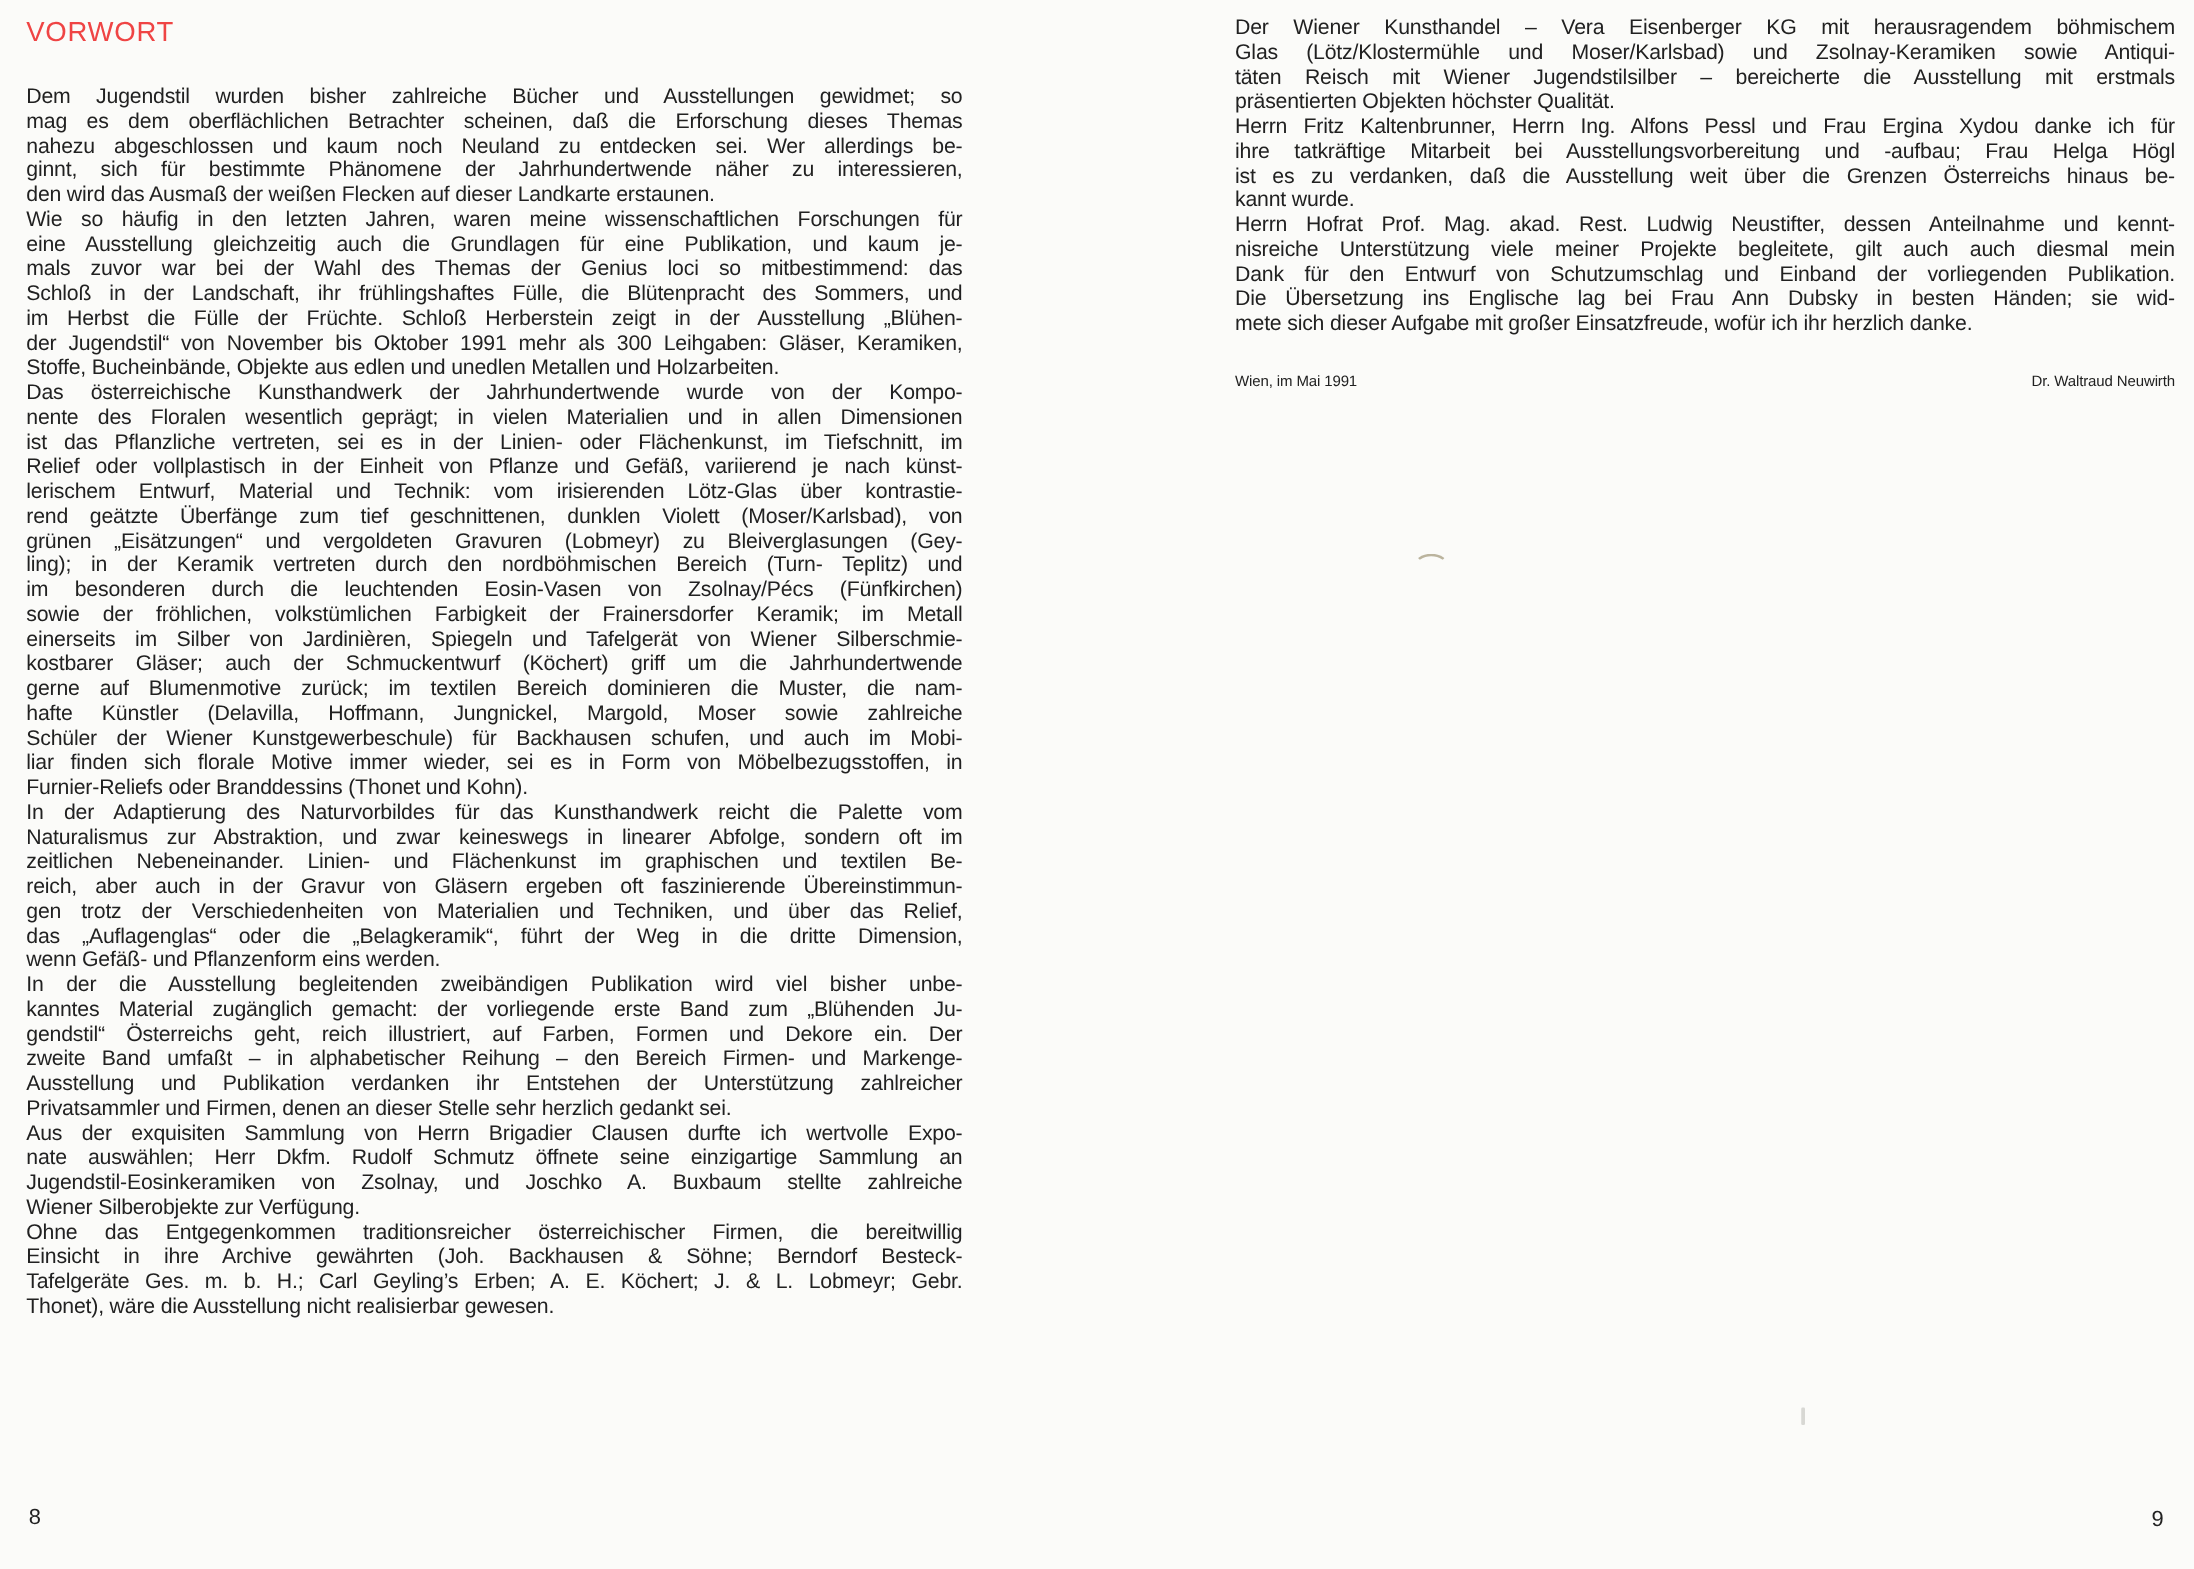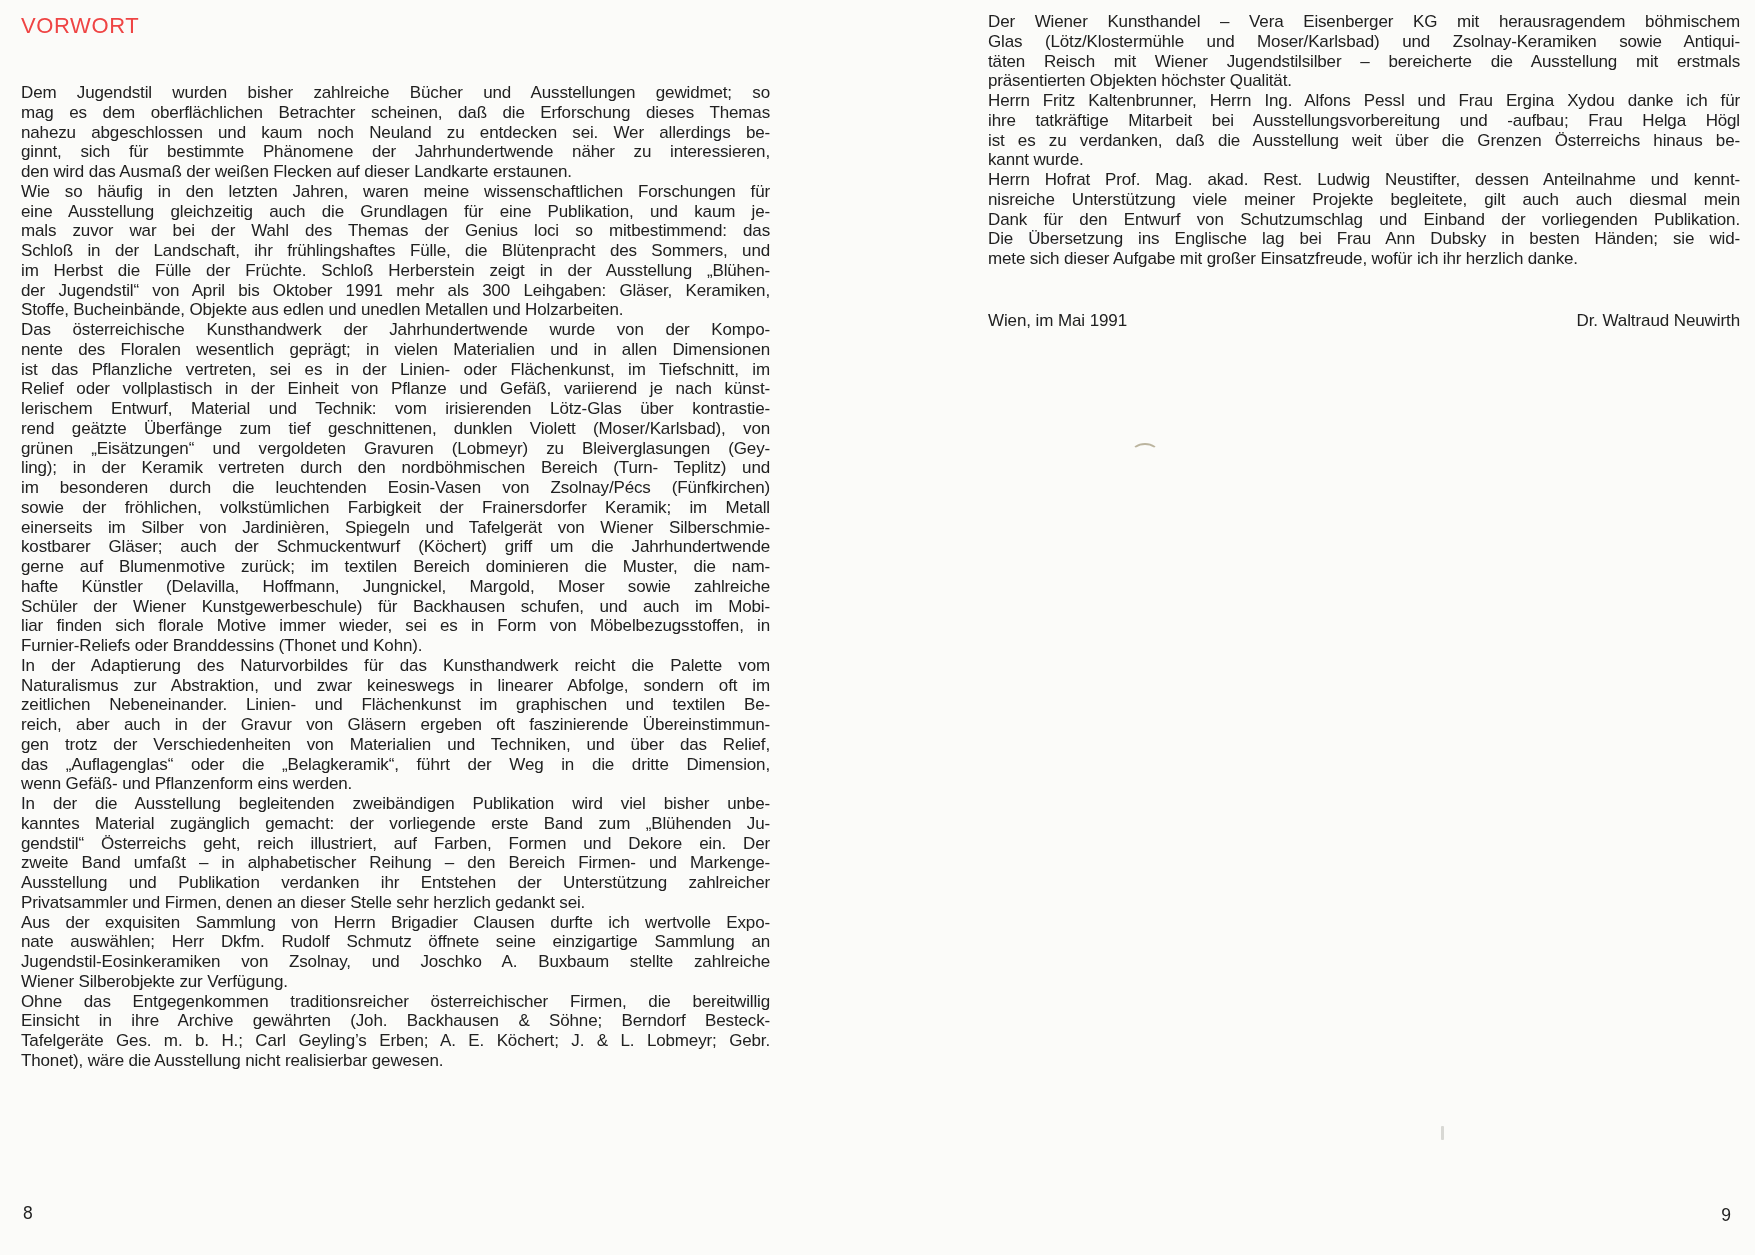--- a/index.html
+++ b/index.html
@@ -29,37 +29,37 @@
     width: 752px;
   }
   .title {
     margin: 0;
     font-size: 22px;
     font-weight: 400;
     letter-spacing: 0.6px;
     color: #ef4444;
   }
   .page-left .body {
-    margin-top: 44px;
+    margin-top: 28px;
   }
   .line {
     font-size: 17px;
     line-height: 19.75px;
     letter-spacing: -0.15px;
     text-align: left;
   }
   .line.just {
     text-align: justify;
     text-align-last: justify;
   }
   .sigrow {
-    margin-top: 42px;
+    margin-top: 29px;
     display: flex;
     justify-content: space-between;
-    font-size: 17px;
+    font-size: 12px;
     letter-spacing: -0.1px;
   }
   .pagenum {
     position: absolute;
     font-size: 17.5px;
     color: #222;
   }
   .pagenum-left {
     left: 23px;
     top: 1203px;
@@ -102,21 +102,21 @@
         <div class="line just">Dem Jugendstil wurden bisher zahlreiche Bücher und Ausstellungen gewidmet; so</div>
         <div class="line just">mag es dem oberflächlichen Betrachter scheinen, daß die Erforschung dieses Themas</div>
         <div class="line just">nahezu abgeschlossen und kaum noch Neuland zu entdecken sei. Wer allerdings be-</div>
         <div class="line just">ginnt, sich für bestimmte Phänomene der Jahrhundertwende näher zu interessieren,</div>
         <div class="line">den wird das Ausmaß der weißen Flecken auf dieser Landkarte erstaunen.</div>
         <div class="line just">Wie so häufig in den letzten Jahren, waren meine wissenschaftlichen Forschungen für</div>
         <div class="line just">eine Ausstellung gleichzeitig auch die Grundlagen für eine Publikation, und kaum je-</div>
         <div class="line just">mals zuvor war bei der Wahl des Themas der Genius loci so mitbestimmend: das</div>
         <div class="line just">Schloß in der Landschaft, ihr frühlingshaftes Fülle, die Blütenpracht des Sommers, und</div>
         <div class="line just">im Herbst die Fülle der Früchte. Schloß Herberstein zeigt in der Ausstellung „Blühen-</div>
-        <div class="line just">der Jugendstil“ von April bis Oktober 1991 mehr als 300 Leihgaben: Gläser, Keramiken,</div>
+        <div class="line just">der Jugendstil“ von November bis Oktober 1991 mehr als 300 Leihgaben: Gläser, Keramiken,</div>
         <div class="line">Stoffe, Bucheinbände, Objekte aus edlen und unedlen Metallen und Holzarbeiten.</div>
         <div class="line just">Das österreichische Kunsthandwerk der Jahrhundertwende wurde von der Kompo-</div>
         <div class="line just">nente des Floralen wesentlich geprägt; in vielen Materialien und in allen Dimensionen</div>
         <div class="line just">ist das Pflanzliche vertreten, sei es in der Linien- oder Flächenkunst, im Tiefschnitt, im</div>
         <div class="line just">Relief oder vollplastisch in der Einheit von Pflanze und Gefäß, variierend je nach künst-</div>
         <div class="line just">lerischem Entwurf, Material und Technik: vom irisierenden Lötz-Glas über kontrastie-</div>
         <div class="line just">rend geätzte Überfänge zum tief geschnittenen, dunklen Violett (Moser/Karlsbad), von</div>
         <div class="line just">grünen „Eisätzungen“ und vergoldeten Gravuren (Lobmeyr) zu Bleiverglasungen (Gey-</div>
         <div class="line just">ling); in der Keramik vertreten durch den nordböhmischen Bereich (Turn- Teplitz) und</div>
         <div class="line just">im besonderen durch die leuchtenden Eosin-Vasen von Zsolnay/Pécs (Fünfkirchen)</div>

